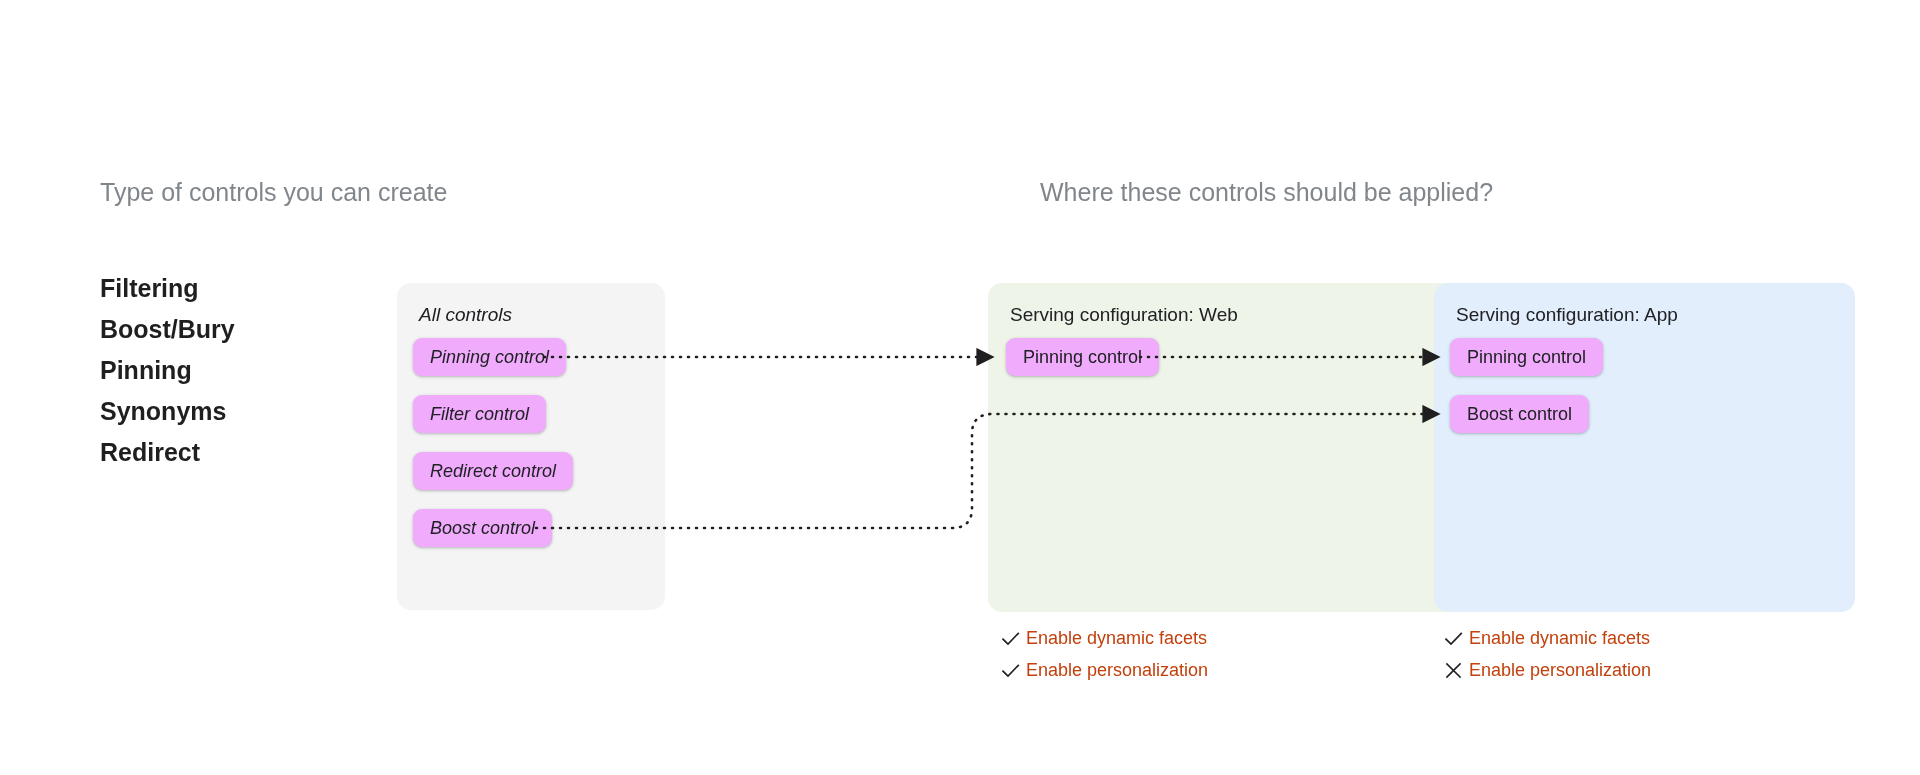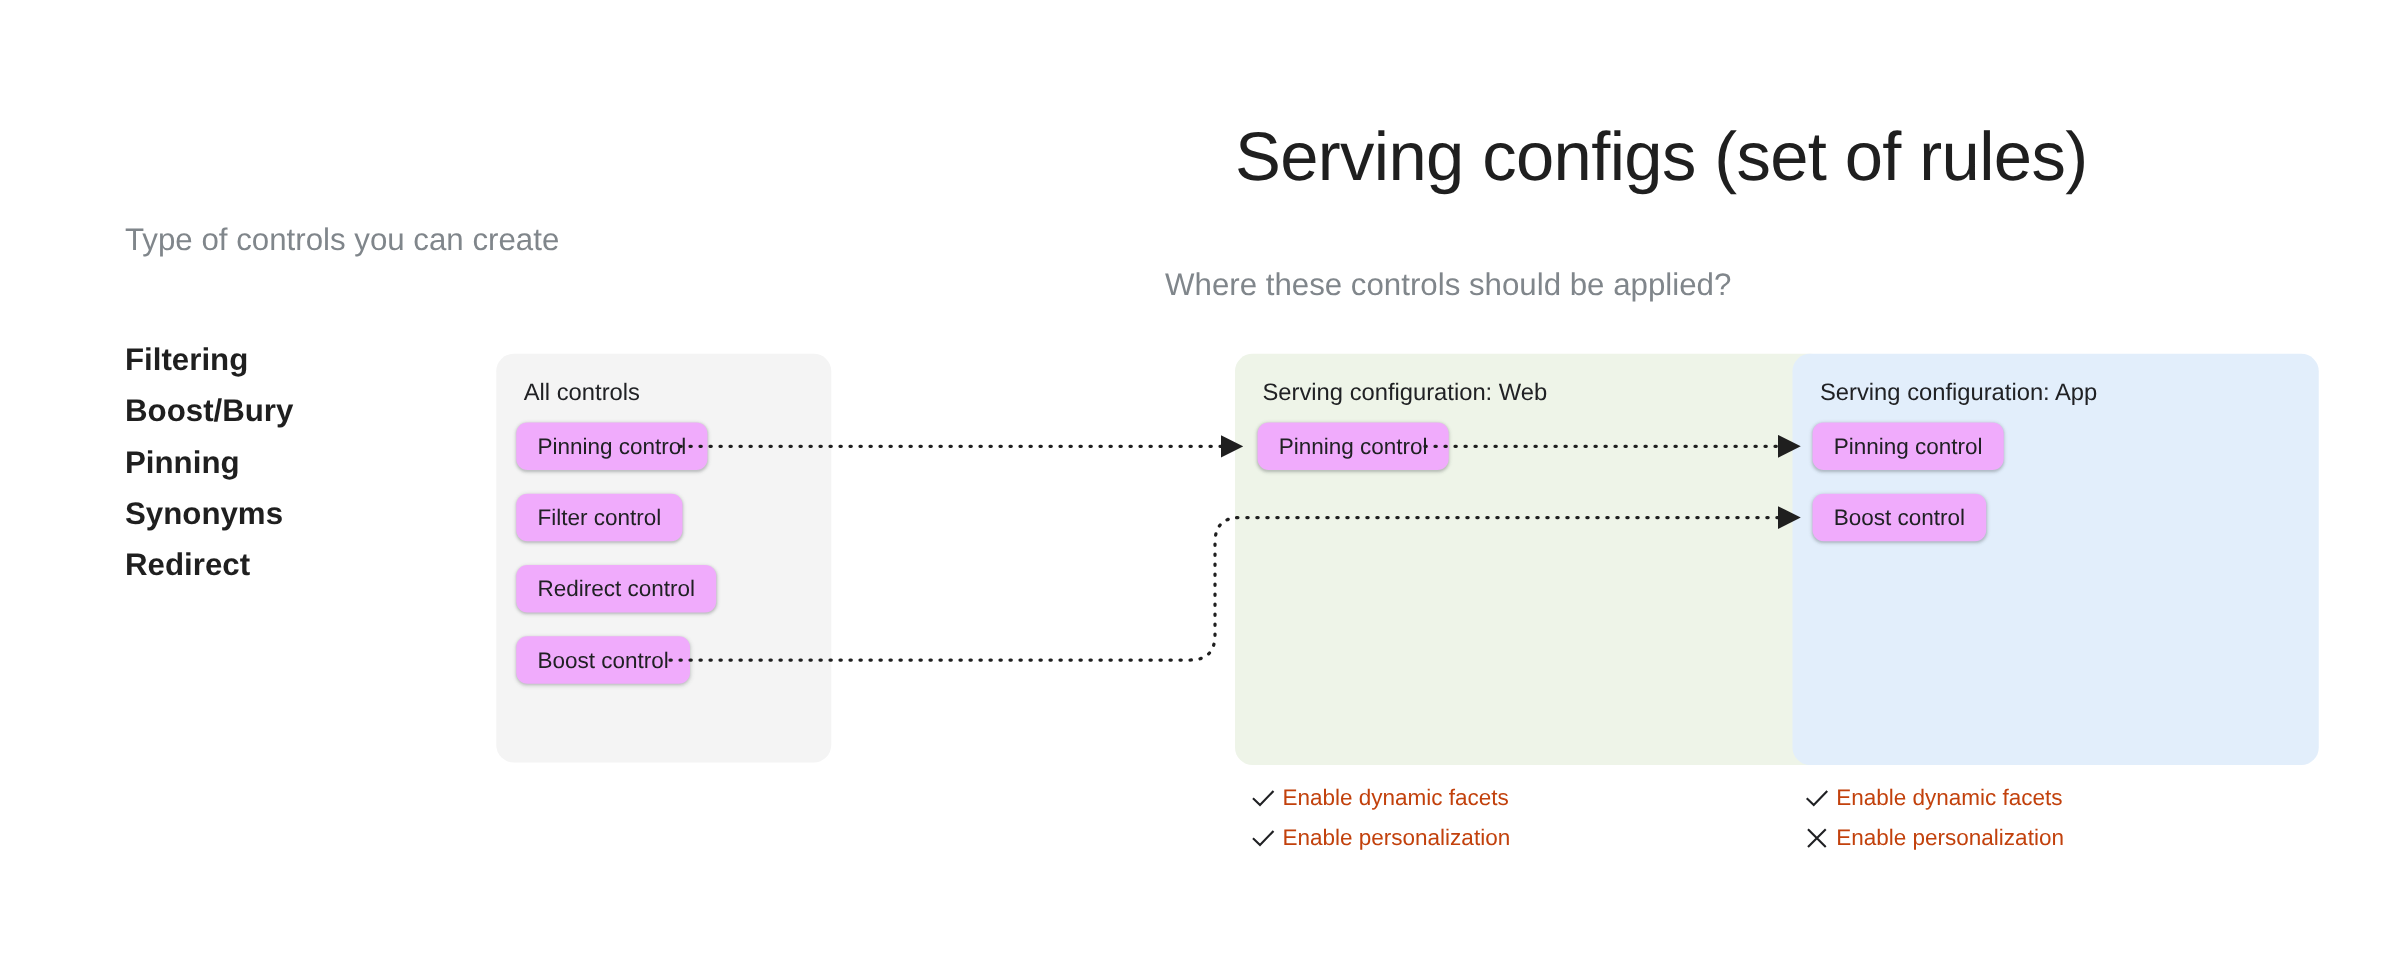--- a/index.html
+++ b/index.html
@@ -49,21 +49,21 @@
     box-sizing:border-box;
   }
   .panel-title{
     position:absolute;
     left:22px;top:21px;
     font-size:19px;
     font-weight:400;
     color:#202124;
     white-space:nowrap;
   }
-  #panel-all-controls{left:397px;top:283px;width:268px;height:327px;background:#f4f4f4;}
+  #panel-all-controls{left:397px;top:283px;width:268px;height:327px;background:#f4f4f4;font-style:italic;}
   #panel-config-web{left:988px;top:283px;width:474px;height:329px;background:#eef4e8;}
   #panel-config-app{left:1434px;top:283px;width:421px;height:329px;background:#e2eefb;}
 
   
   .chip{
     position:absolute;
     background:#f0abfc;
     border-radius:9px;
     box-shadow:0 1px 2px rgba(60,64,67,.22), 0 1px 3px 1px rgba(60,64,67,.10);
     font-size:18px;
@@ -94,24 +94,21 @@
 </style>
 </head>
 <body>
 
 <div class="stage">
 
   <div class="col-head" style="left:100px;top:177px;">
     <div class="subtitle">Type of controls you can create</div>
   </div>
 
-  <div class="col-head" style="left:988px;top:95px;">
-    <div class="title">Serving configs (set of rules)</div>
-  </div>
-  <div class="col-head" style="left:932px;top:177px;margin-top:36px;">
+  <div class="col-head" style="left:1040px;top:177px;">
     <div class="subtitle">Where these controls should be applied?</div>
   </div>
 
   <div id="control-type-list">
     <div class="type-item">Filtering</div>
     <div class="type-item">Boost/Bury</div>
     <div class="type-item">Pinning</div>
     <div class="type-item">Synonyms</div>
     <div class="type-item">Redirect</div>
   </div>

